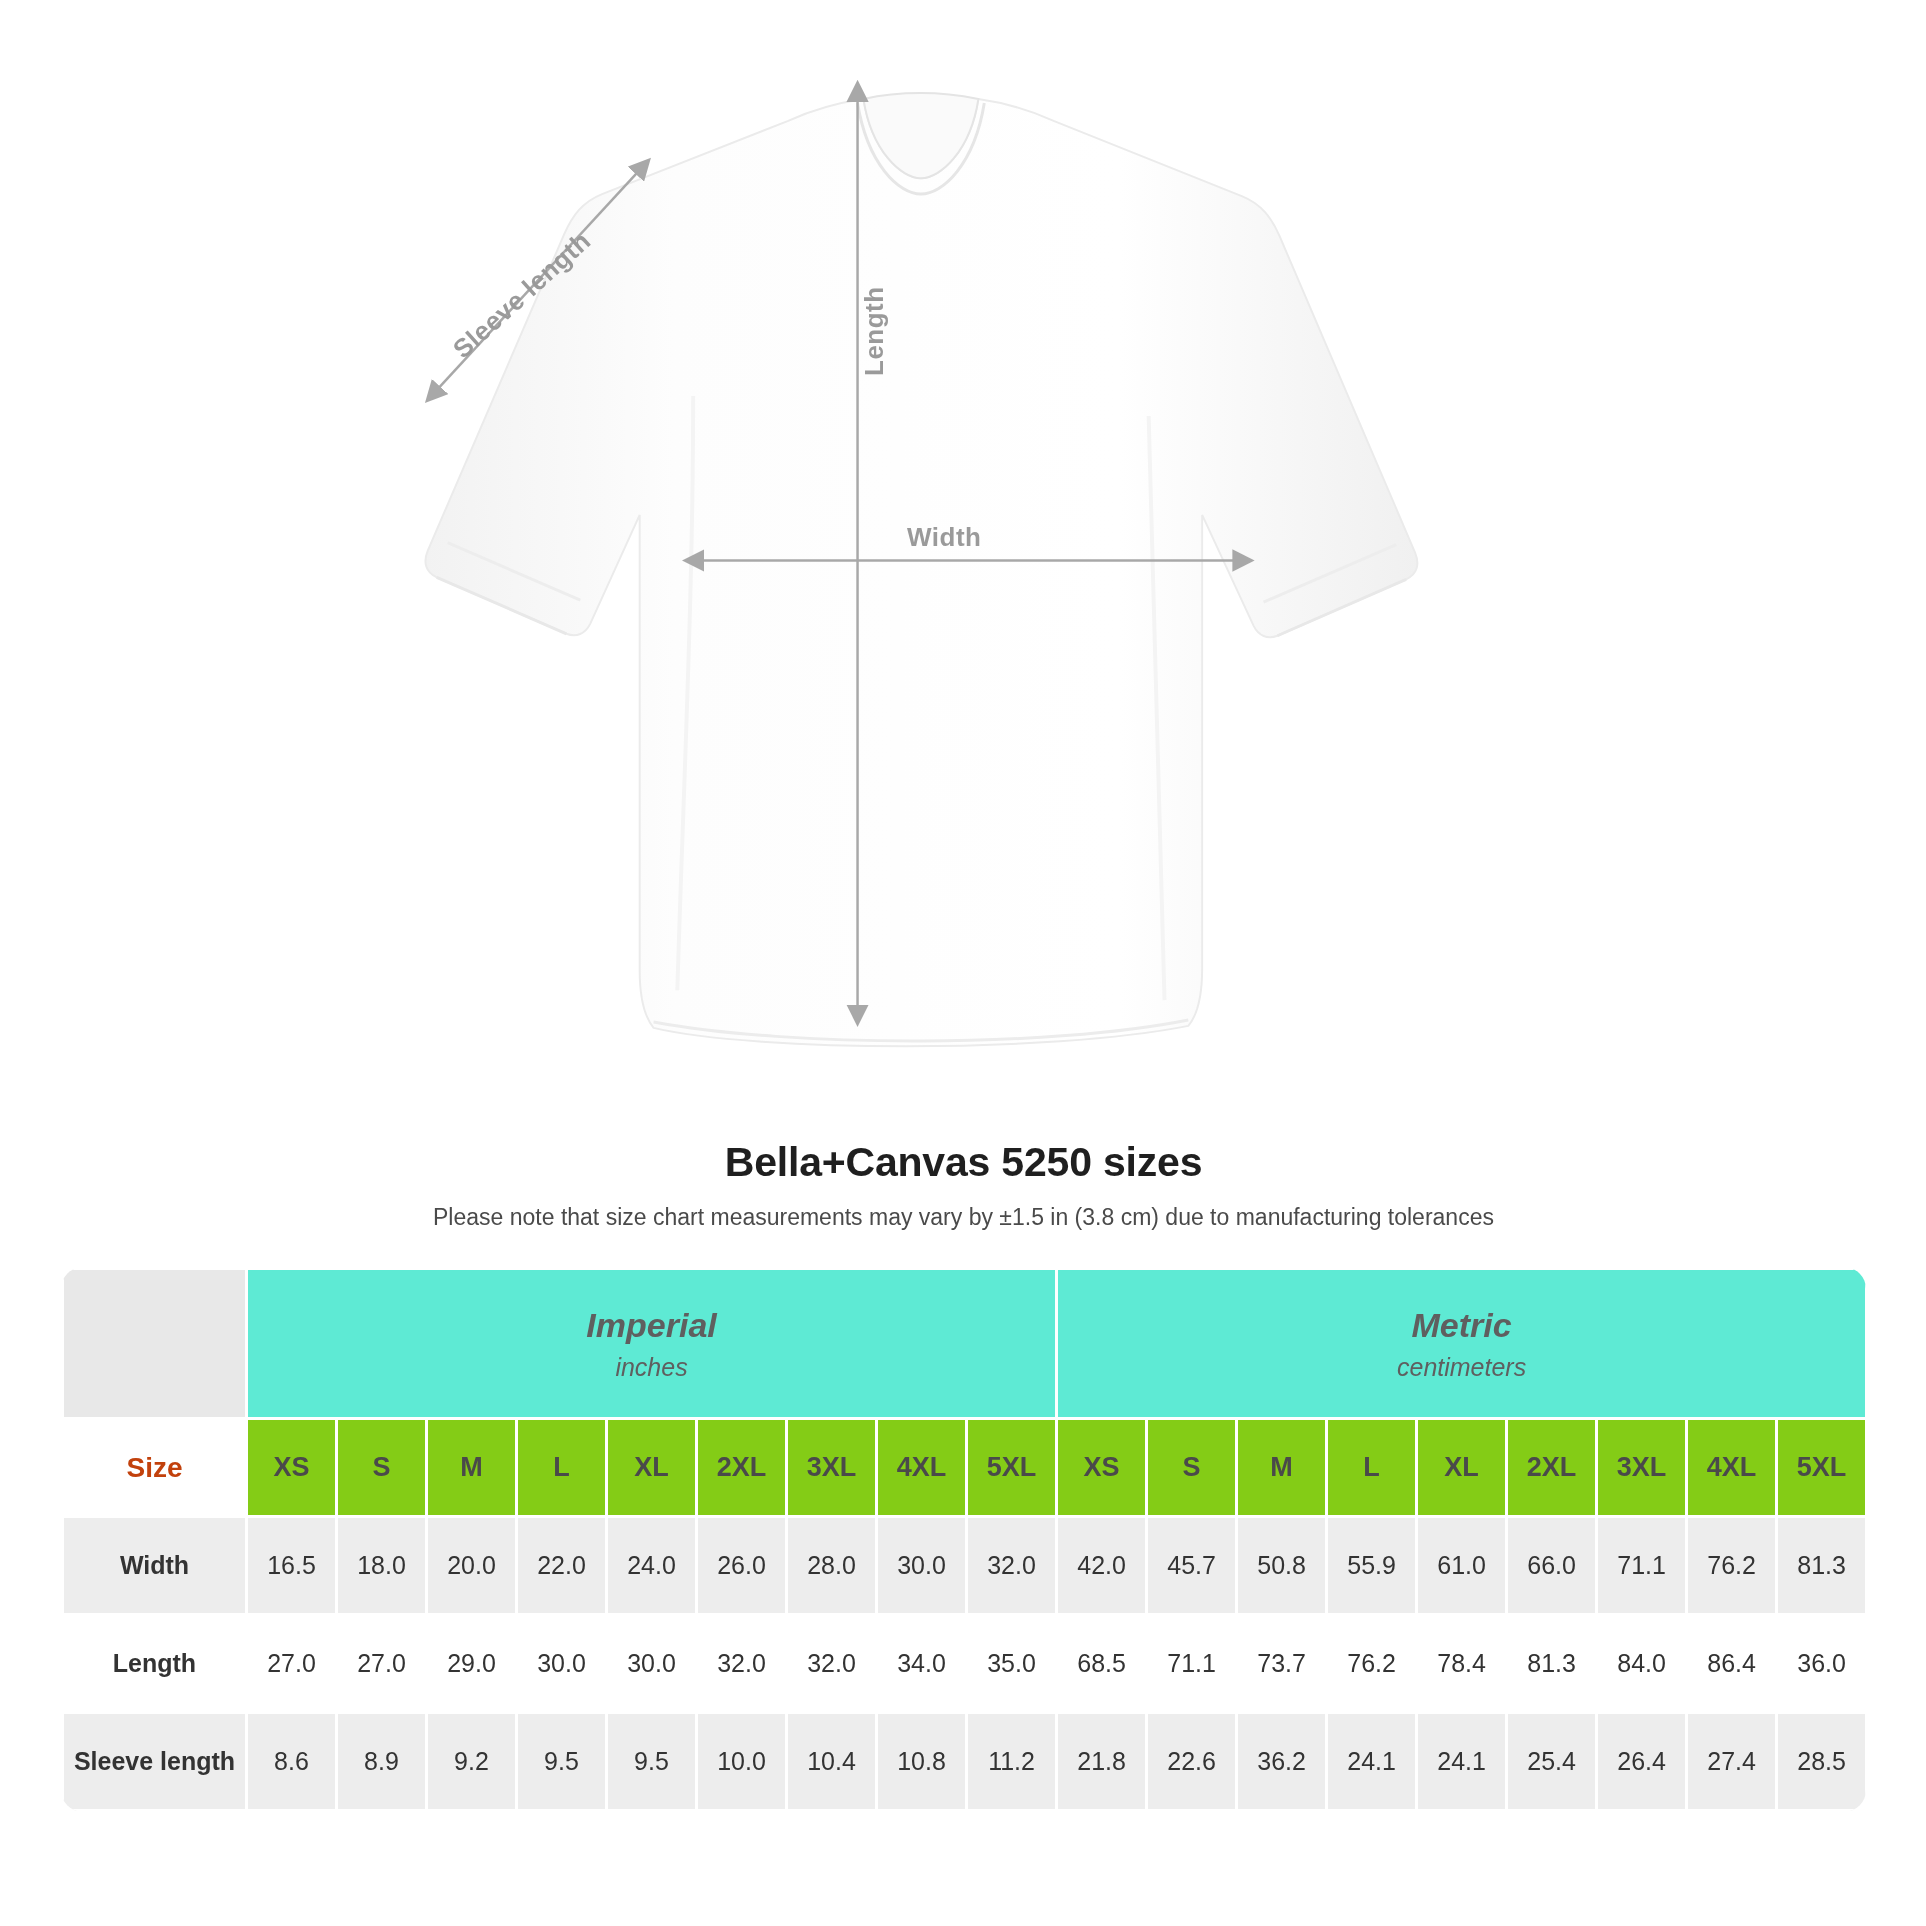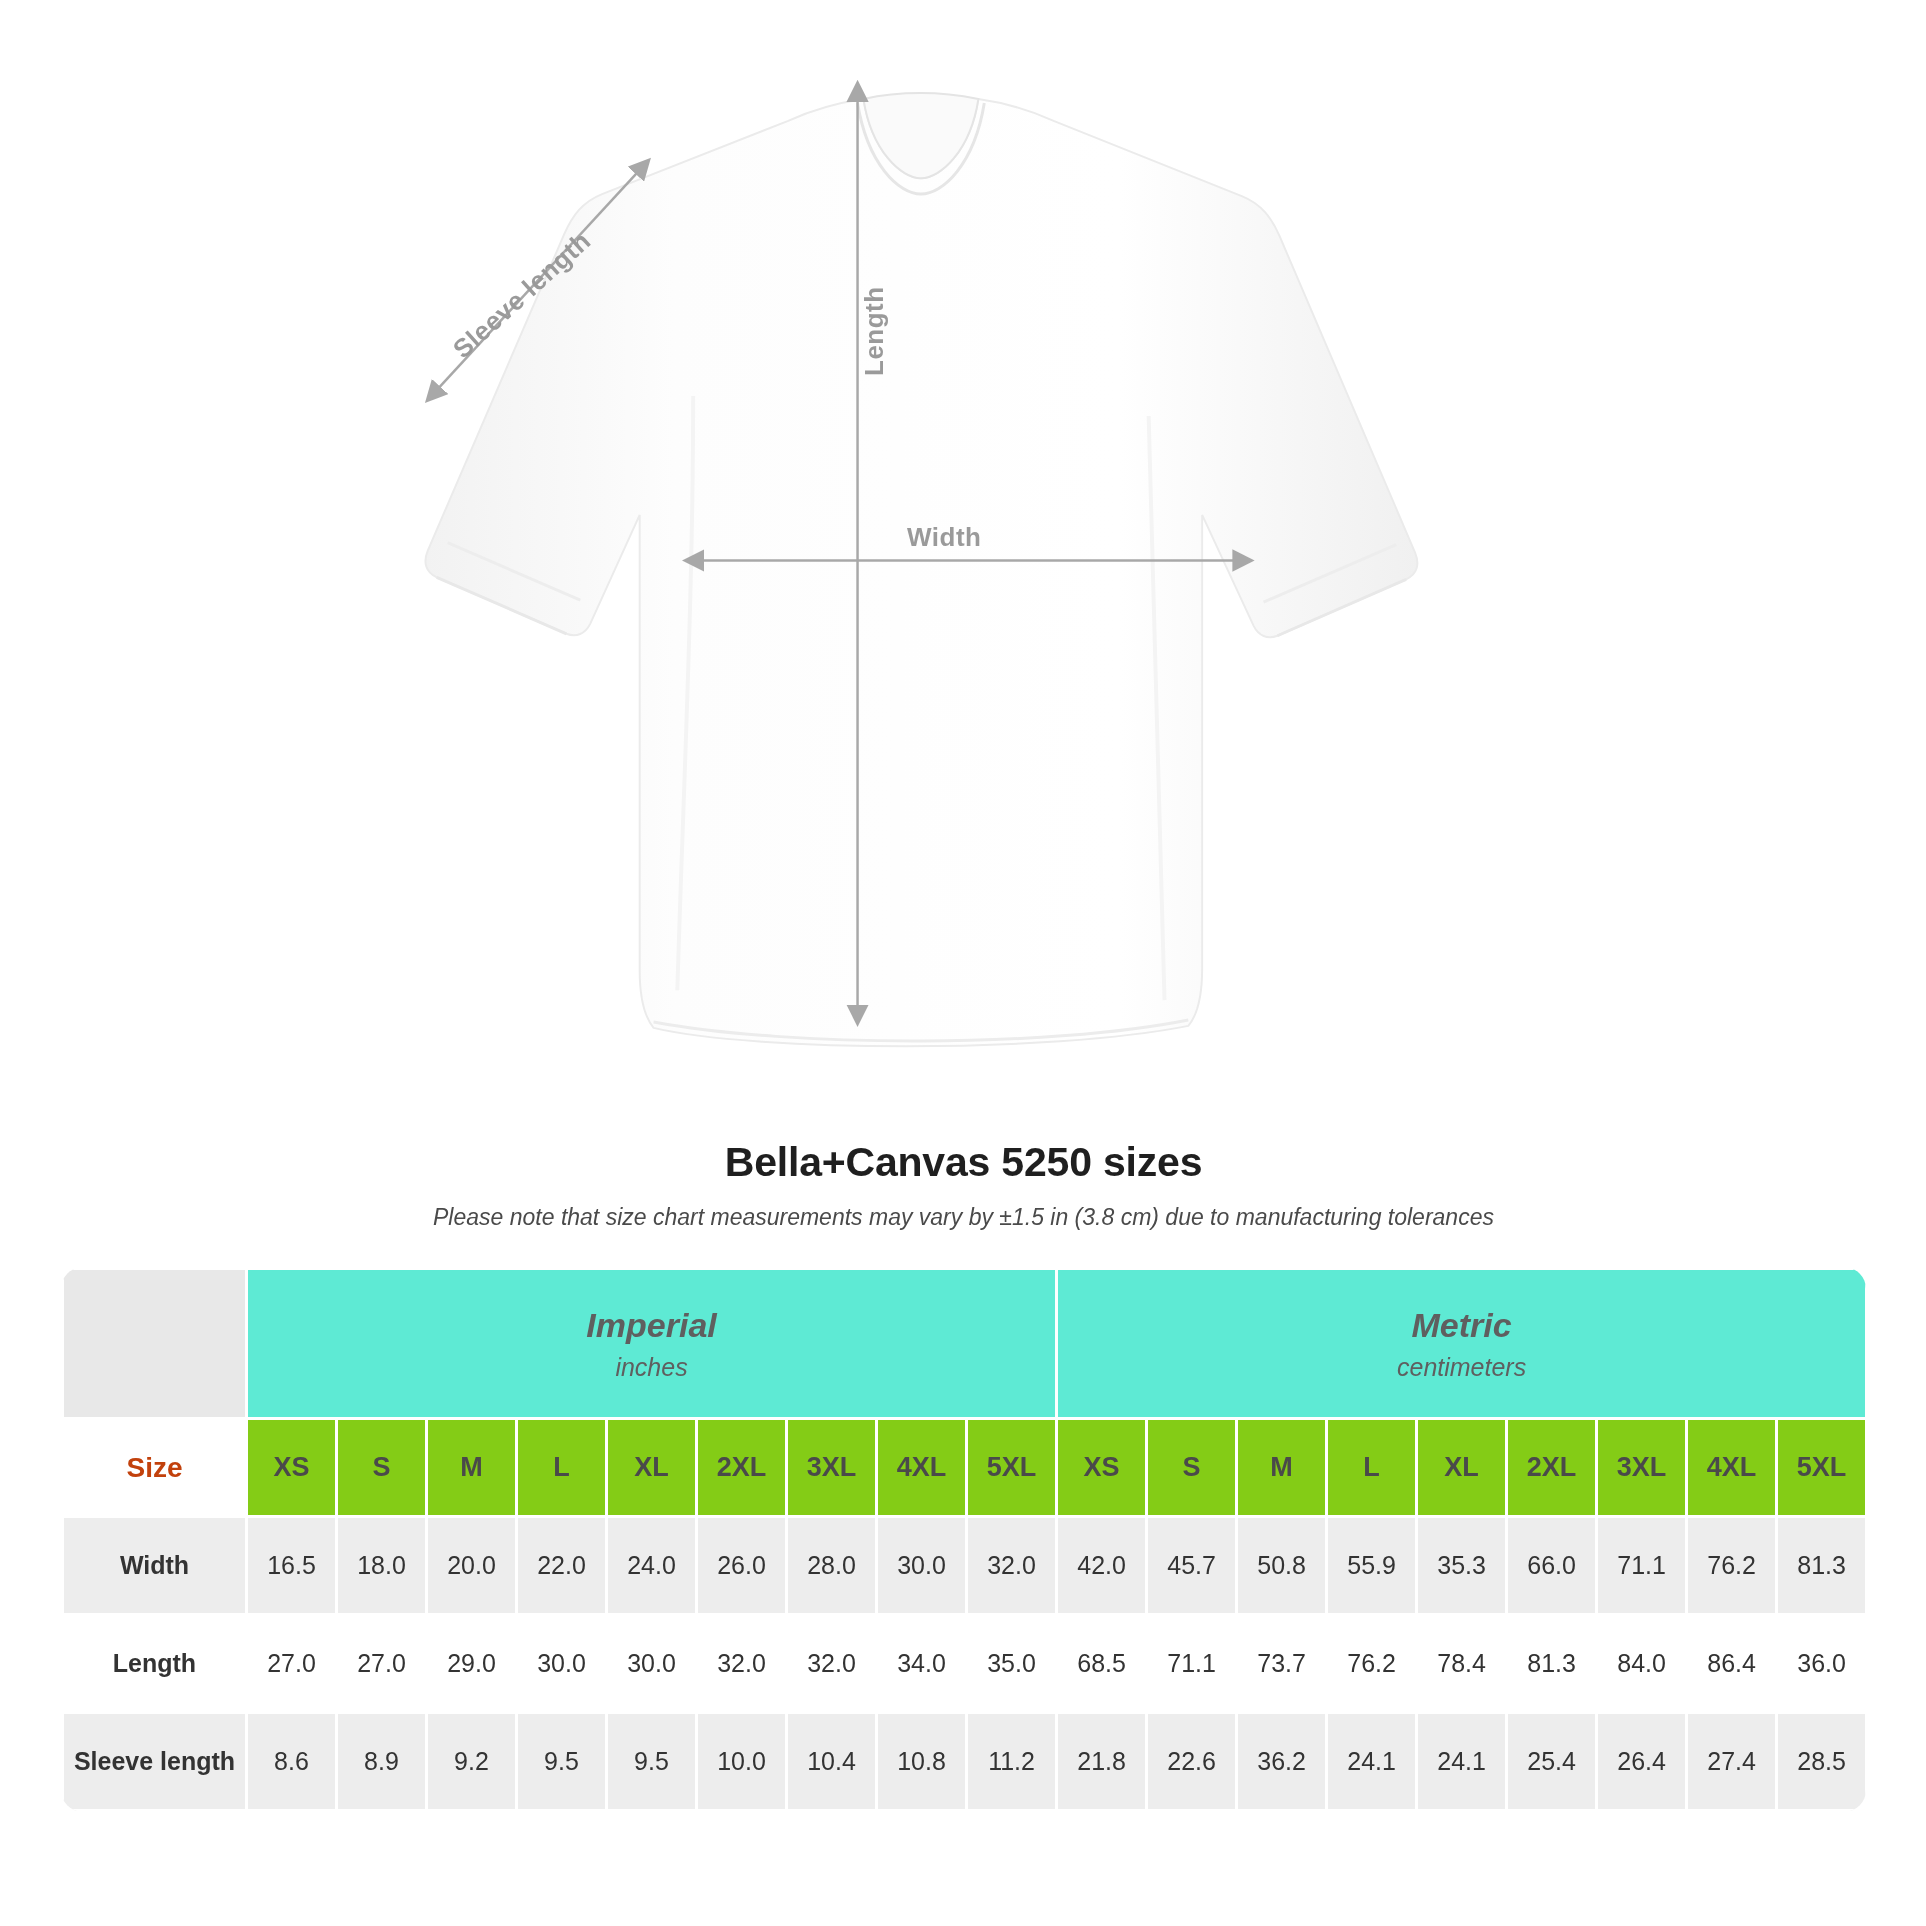--- a/index.html
+++ b/index.html
@@ -64,21 +64,20 @@
   }
   .chart-title {
     font-size: 41px;
     font-weight: bold;
     color: #1f1f1f;
     letter-spacing: -0.2px;
   }
   .chart-note {
     margin-top: 18px;
     font-size: 23px;
-    font-style: italic;
     color: #4a4a4a;
   }
 
   
   .table-wrap {
     margin: 36px 61px 0 61px;
     border-radius: 22px;
     overflow: hidden;
     background: #ffffff;
   }
@@ -311,21 +310,21 @@
           <td class="val">22.0</td>
           <td class="val">24.0</td>
           <td class="val">26.0</td>
           <td class="val">28.0</td>
           <td class="val">30.0</td>
           <td class="val">32.0</td>
           <td class="val">42.0</td>
           <td class="val">45.7</td>
           <td class="val">50.8</td>
           <td class="val">55.9</td>
-          <td class="val">35.3</td>
+          <td class="val">61.0</td>
           <td class="val">66.0</td>
           <td class="val">71.1</td>
           <td class="val">76.2</td>
           <td class="val">81.3</td>
         </tr>
 
         <tr class="data-row plain">
           <td class="rowlabel">Length</td>
           <td class="val">27.0</td>
           <td class="val">27.0</td>

